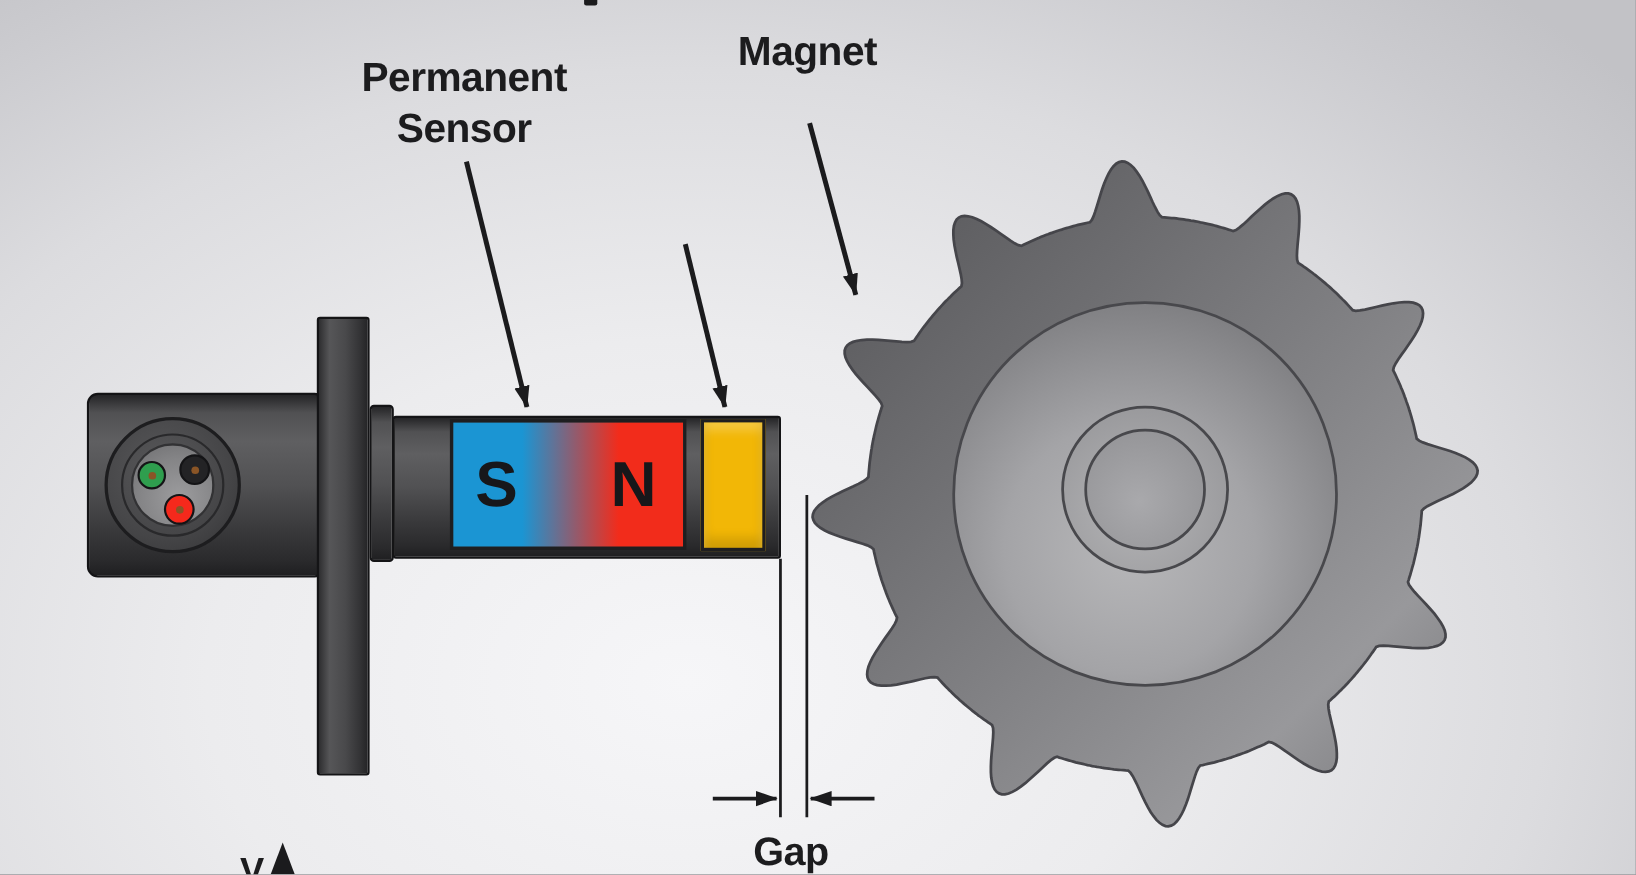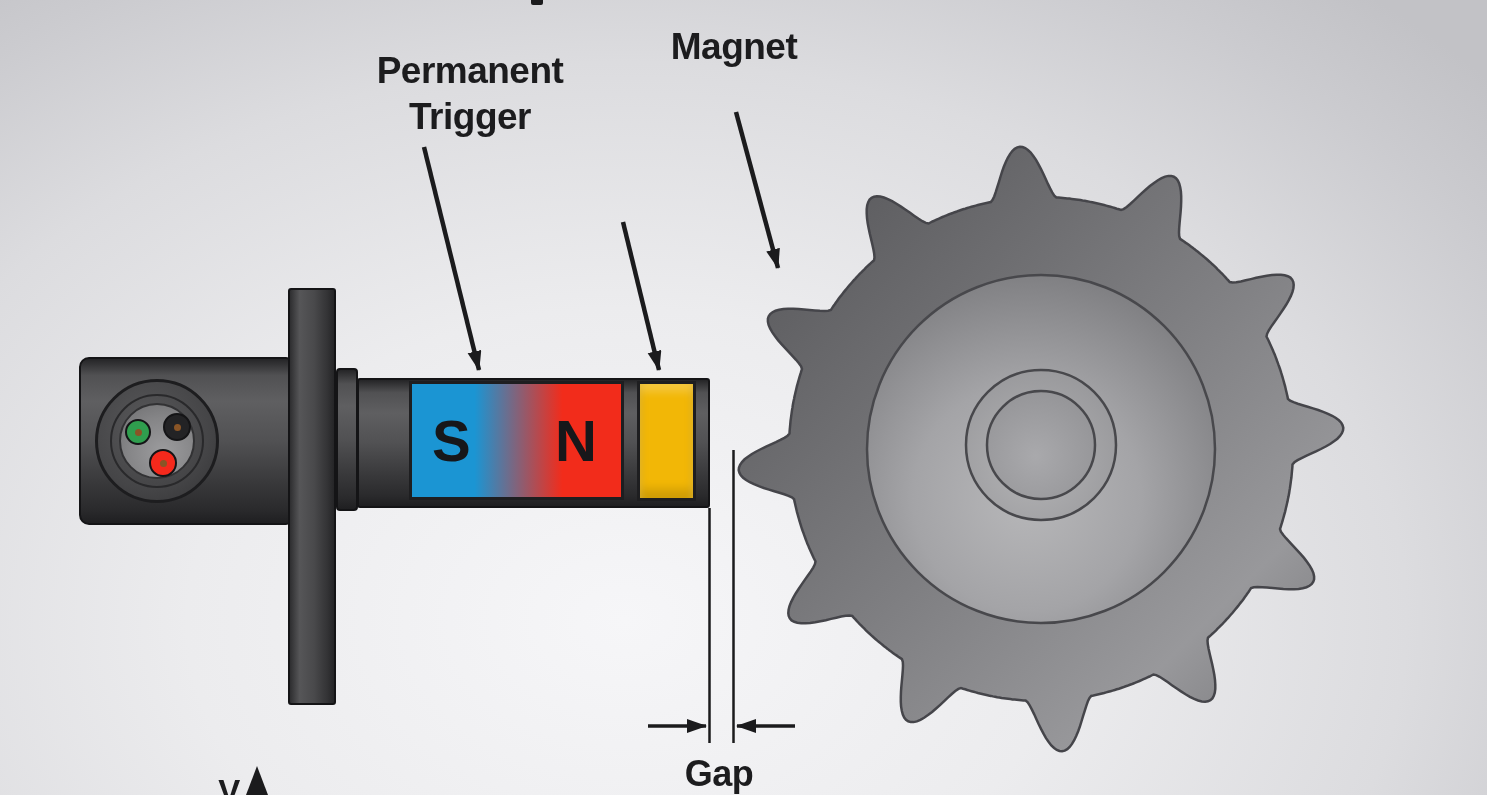--- a/index.html
+++ b/index.html
@@ -127,22 +127,22 @@
       <line x1="623" y1="222" x2="659" y2="370" stroke-width="4.5" marker-end="url(#ah)"></line>
       <line x1="736" y1="112" x2="778" y2="268" stroke-width="4.5" marker-end="url(#ah)"></line>
       <line x1="709.5" y1="508" x2="709.5" y2="743" stroke-width="2.5"></line>
       <line x1="733.5" y1="450" x2="733.5" y2="743" stroke-width="2.5"></line>
       <line x1="648" y1="726" x2="706" y2="726" stroke-width="3.5" marker-end="url(#ah)"></line>
       <line x1="795" y1="726" x2="737" y2="726" stroke-width="3.5" marker-end="url(#ah)"></line>
       <polygon points="257,766 268,795 246,795" fill="#1b1b1d" stroke="none"></polygon>
     </g>
   </svg>
 
-  <div class="callout" style="left:422px;top:48px;margin-left:48px;">
+  <div class="callout" style="left:422px;top:48px;">
     <div>Permanent</div>
-    <div>Trigger</div>
+    <div>Sensor</div>
   </div>
   <div class="callout" style="left:734px;top:24px;">
     <div>Magnet</div>
   </div>
   <div class="callout" style="left:719px;top:751px;font-size:36px;">Gap</div>
   <div class="callout" style="left:229px;top:769px;font-size:33px;">V</div>
 </div>
 
 </body></html>

